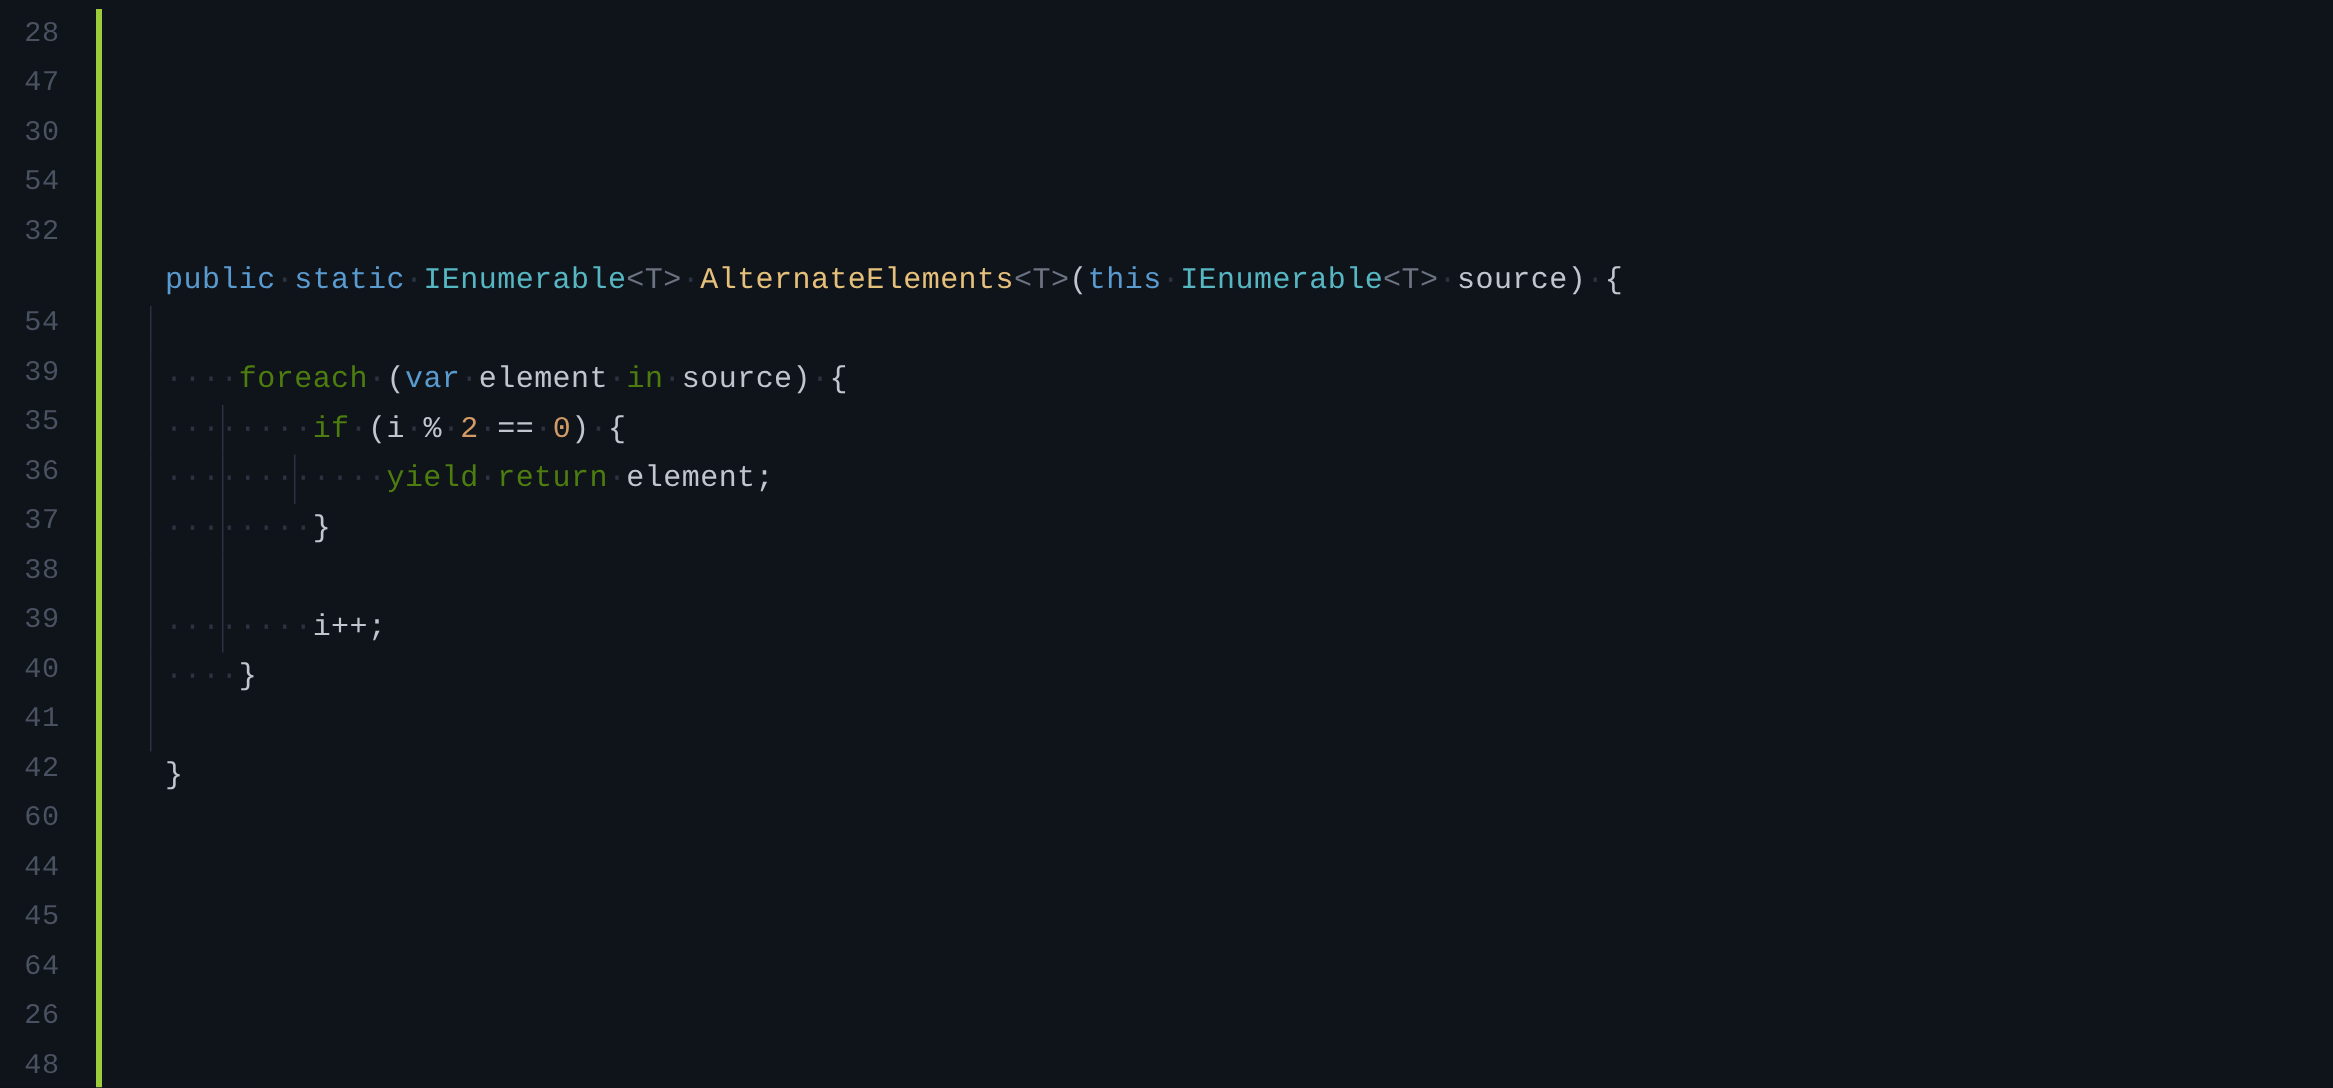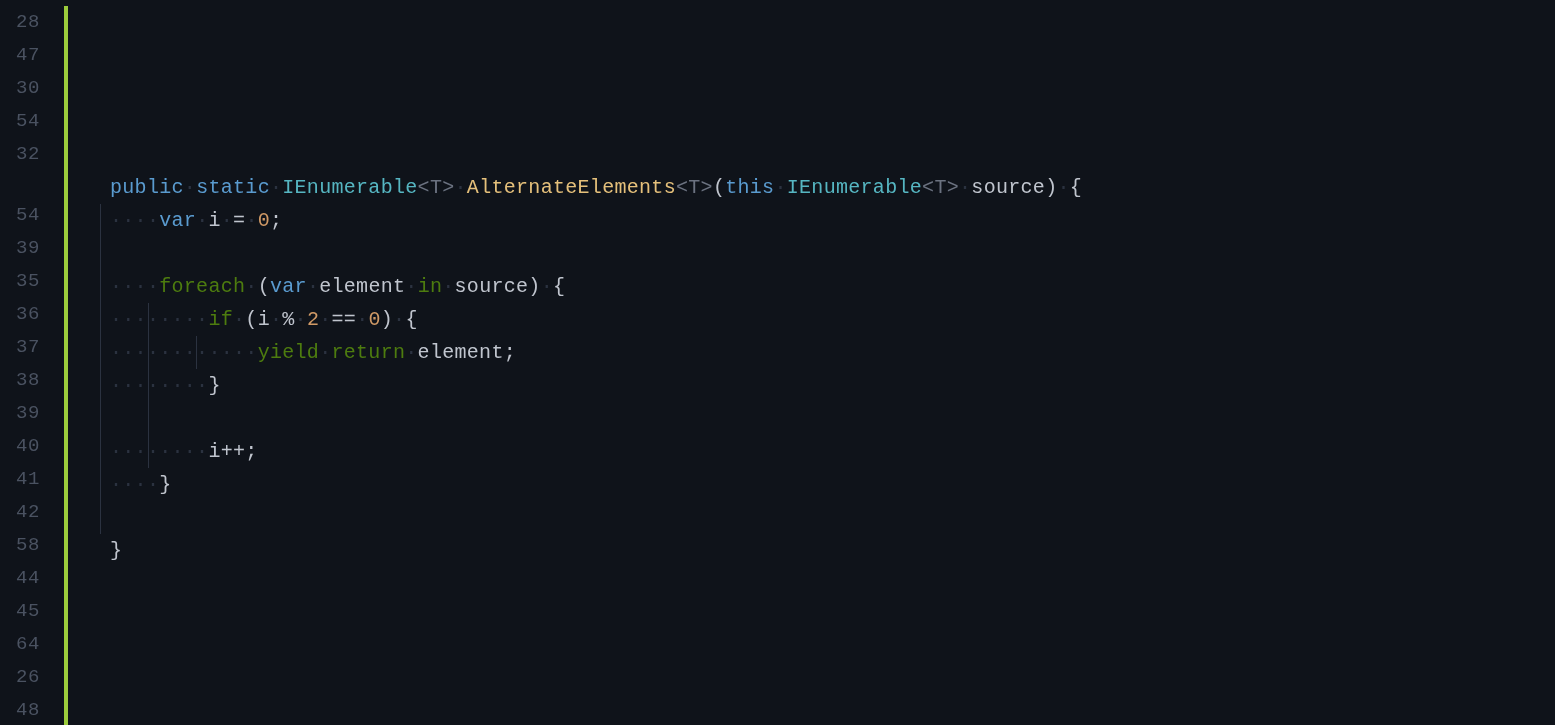--- a/index.html
+++ b/index.html
@@ -99,41 +99,40 @@
     <div class="line-number">54</div>
     <div class="line-number">39</div>
     <div class="line-number">35</div>
     <div class="line-number">36</div>
     <div class="line-number">37</div>
     <div class="line-number">38</div>
     <div class="line-number">39</div>
     <div class="line-number">40</div>
     <div class="line-number">41</div>
     <div class="line-number">42</div>
-    <div class="line-number">58</div>
+    <div class="line-number">60</div>
     <div class="line-number">44</div>
     <div class="line-number">45</div>
     <div class="line-number">64</div>
     <div class="line-number">26</div>
     <div class="line-number">48</div>
   </div>
 
   <div class="change-bar"></div>
 
   <div class="code-area">
     <div class="code-line"></div>
     <div class="code-line"></div>
     <div class="code-line"></div>
     <div class="code-line"></div>
     <div class="code-line"></div>
 
 
     <div class="code-line"><span class="tok-keyword">public</span><span class="ws-dot">·</span><span class="tok-keyword">static</span><span class="ws-dot">·</span><span class="tok-type">IEnumerable</span><span class="tok-type-generic">&lt;</span><span class="tok-type-generic">T</span><span class="tok-type-generic">&gt;</span><span class="ws-dot">·</span><span class="tok-method">AlternateElements</span><span class="tok-type-generic">&lt;</span><span class="tok-type-generic">T</span><span class="tok-type-generic">&gt;</span><span class="tok-punc">(</span><span class="tok-this">this</span><span class="ws-dot">·</span><span class="tok-type">IEnumerable</span><span class="tok-type-generic">&lt;</span><span class="tok-type-generic">T</span><span class="tok-type-generic">&gt;</span><span class="ws-dot">·</span><span class="tok-param">source</span><span class="tok-punc">)</span><span class="ws-dot">·</span><span class="tok-punc">{</span></div>
 
-    <div class="code-line"><span class="indent-guide" style="left:32px"></span><span class="ws-dot">····</span><span class="tok-keyword">var</span><span class="ws-dot">·</span><span class="tok-var">i</span><span class="ws-dot">·</span><span class="tok-op">=</span><span class="ws-dot">·</span><span class="tok-num">0</span><span class="tok-punc">;</span></div>
 
     <div class="code-line"><span class="indent-guide" style="left:32px"></span></div>
 
     <div class="code-line"><span class="indent-guide" style="left:32px"></span><span class="ws-dot">····</span><span class="tok-keyword-flow">foreach</span><span class="ws-dot">·</span><span class="tok-punc">(</span><span class="tok-keyword">var</span><span class="ws-dot">·</span><span class="tok-var">element</span><span class="ws-dot">·</span><span class="tok-keyword-flow">in</span><span class="ws-dot">·</span><span class="tok-var">source</span><span class="tok-punc">)</span><span class="ws-dot">·</span><span class="tok-punc">{</span></div>
 
     <div class="code-line"><span class="indent-guide" style="left:32px"></span><span class="indent-guide" style="left:80px"></span><span class="ws-dot">········</span><span class="tok-keyword-flow">if</span><span class="ws-dot">·</span><span class="tok-punc">(</span><span class="tok-var">i</span><span class="ws-dot">·</span><span class="tok-op">%</span><span class="ws-dot">·</span><span class="tok-num">2</span><span class="ws-dot">·</span><span class="tok-op">==</span><span class="ws-dot">·</span><span class="tok-num">0</span><span class="tok-punc">)</span><span class="ws-dot">·</span><span class="tok-punc">{</span></div>
 
     <div class="code-line"><span class="indent-guide" style="left:32px"></span><span class="indent-guide" style="left:80px"></span><span class="indent-guide" style="left:128px"></span><span class="ws-dot">············</span><span class="tok-keyword-flow">yield</span><span class="ws-dot">·</span><span class="tok-keyword-flow">return</span><span class="ws-dot">·</span><span class="tok-var">element</span><span class="tok-punc">;</span></div>
 
     <div class="code-line"><span class="indent-guide" style="left:32px"></span><span class="indent-guide" style="left:80px"></span><span class="ws-dot">········</span><span class="tok-punc">}</span></div>

